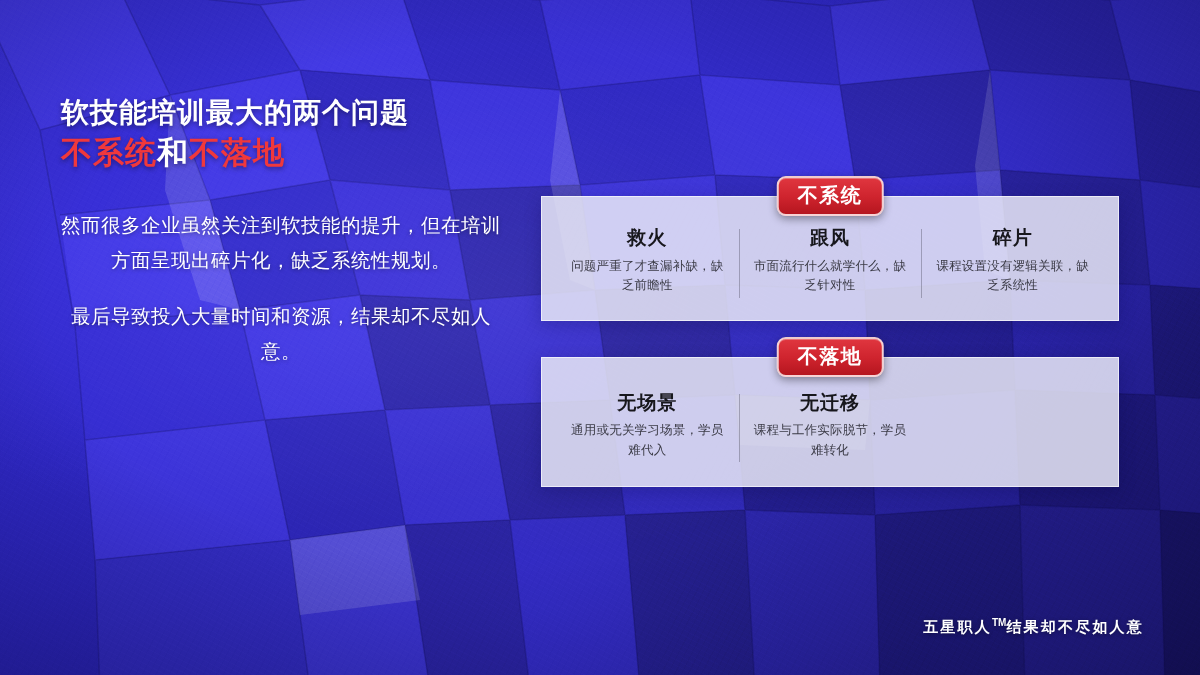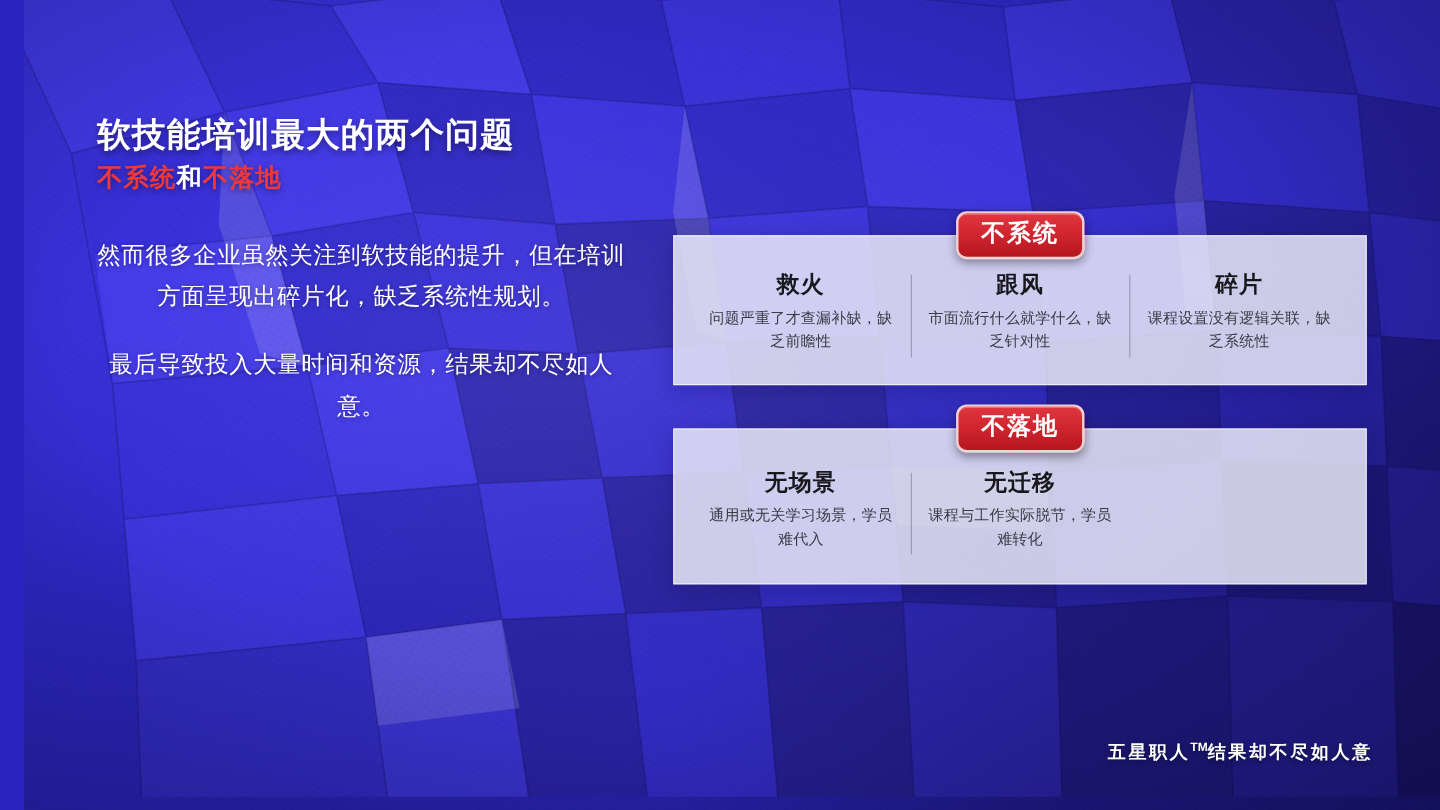--- a/index.html
+++ b/index.html
@@ -13,21 +13,20 @@
   
   #slide {
     position:absolute; inset:0;
     overflow:hidden;
     background:
       radial-gradient(ellipse 60% 70% at 20% 35%, #3d34e0 0%, rgba(61,52,224,0) 60%),
       radial-gradient(ellipse 55% 65% at 75% 20%, #312ac9 0%, rgba(49,42,201,0) 62%),
       radial-gradient(ellipse 70% 60% at 85% 80%, #1e1a86 0%, rgba(30,26,134,0) 65%),
       radial-gradient(ellipse 50% 50% at 45% 90%, #2b24b5 0%, rgba(43,36,181,0) 60%),
       linear-gradient(150deg,#3a31d8 0%,#2e27c2 35%,#241f9e 70%,#191565 100%);
-    margin-left: 20px;
   }
   #frag { position:absolute; inset:0; }
   #grain {
     position:absolute; inset:0;
     opacity:.30; mix-blend-mode:overlay;
     background-image:
       repeating-linear-gradient(27deg, rgba(255,255,255,.10) 0 1px, rgba(0,0,0,0) 1px 5px),
       repeating-linear-gradient(-63deg, rgba(0,0,0,.12) 0 1px, rgba(0,0,0,0) 1px 6px);
   }
   #vign {
@@ -38,23 +37,24 @@
   
   .left { position:absolute; left:61px; top:96px; width:440px; }
 
   .title-l1 {
     font-size:28px; font-weight:bold; color:#ffffff;
     letter-spacing:1px; line-height:1.22;
     text-shadow:0 2px 5px rgba(0,0,0,.42);
   }
   .title-l2 {
     margin-top:6px;
-    font-size:21px; font-weight:bold; line-height:1.22;
+    font-size:31px; font-weight:bold; line-height:1.22;
     letter-spacing:1px;
     text-shadow:0 2px 5px rgba(0,0,0,.42);
+    font-family:Liberation Mono, monospace;
   }
   .t-red { color:#f0383c; }
   .t-white { color:#ffffff; }
 
   .paras { margin-top:34px;text-align:center; }
   .para {
     font-size:19.5px; color:#ffffff; line-height:1.78;
     letter-spacing:.5px;
     margin-bottom:22px;
     text-shadow:0 1px 4px rgba(0,0,0,.40);
@@ -92,21 +92,20 @@
     display:flex;
     align-items:flex-start;
   }
   .card.tall { padding:34px 14px 26px;justify-content:flex-end; }
 
   .col {
     flex:1 1 0;
     padding:0 10px;
     text-align:center;
     position:relative;
-    font-family:Liberation Mono, monospace;
   }
   .col + .col::before {
     content:"";
     position:absolute; left:0; top:2px; bottom:-2px;
     width:1px;
     background:rgba(95,95,115,.45);
   }
   .col-title {
     font-size:19px; font-weight:bold;
     color:#17171c;

